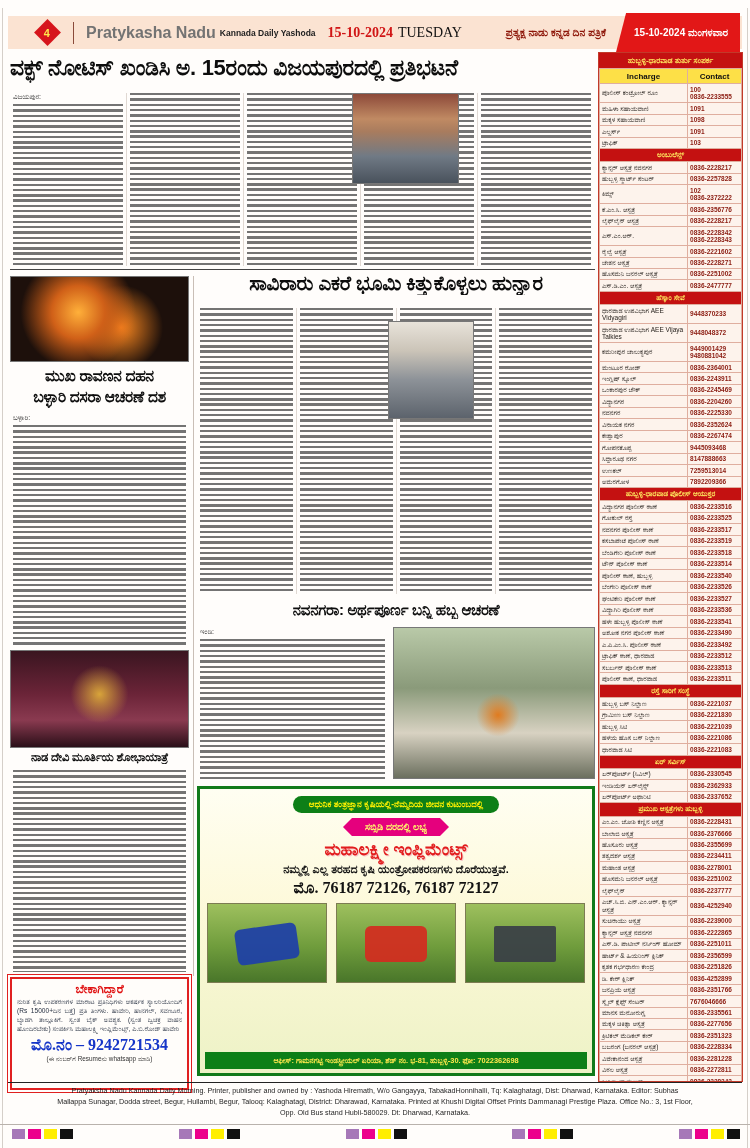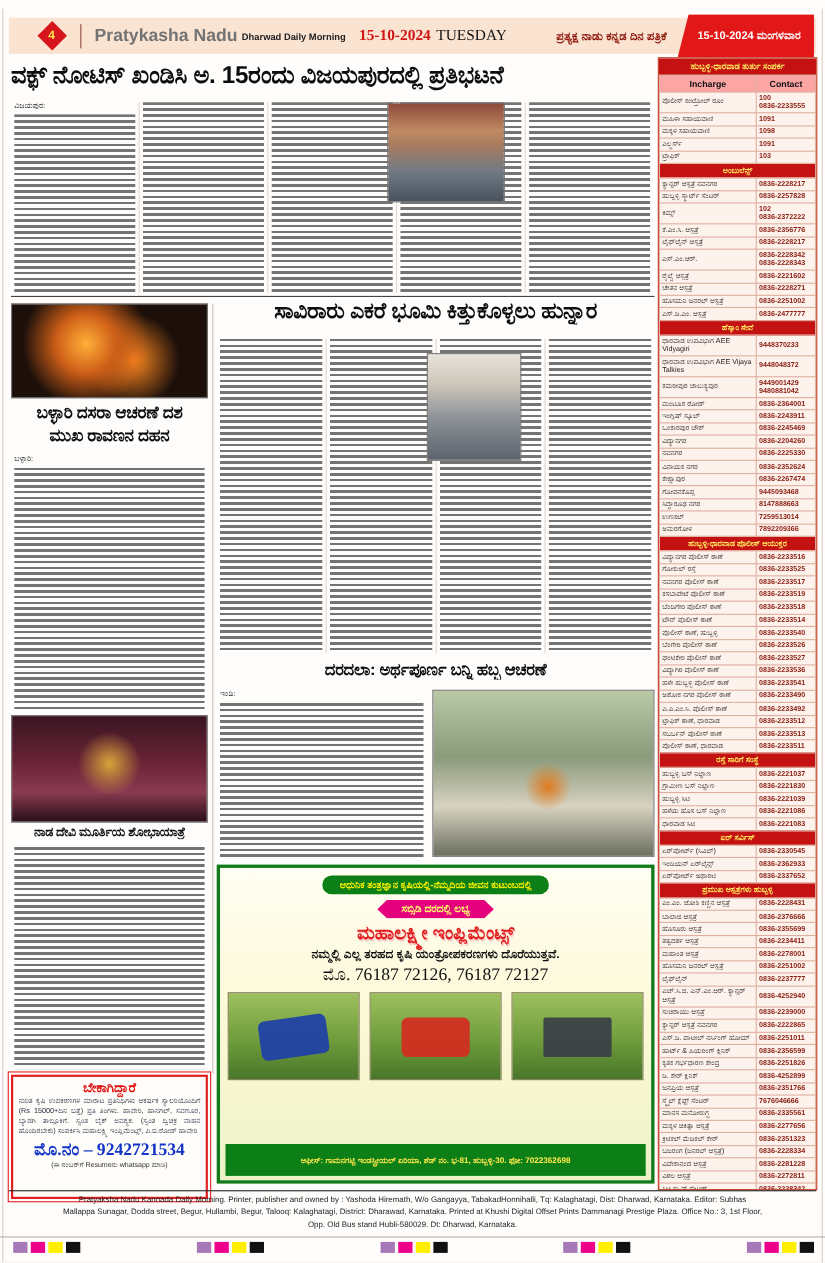--- a/index.html
+++ b/index.html
@@ -30,21 +30,21 @@
   .snip{font-size:7px;line-height:1.25;color:#1c1c1c;margin-bottom:2px;}
   .photo{position:absolute;border:1px solid #777;box-sizing:border-box;}
   .rule-h{position:absolute;background:#444;height:1px;}
   .rule-v{position:absolute;background:#c9beb6;width:1px;}
   
   .sidebar{position:absolute;left:598px;top:52px;width:145px;height:1030px;background:#fdf3ec;
            border:1px solid #c23a2a;box-sizing:border-box;overflow:hidden;}
   .dir-title{background:#c41111;color:#ffe95e;font-weight:bold;font-size:7.6px;text-align:center;padding:2.5px 1px;}
   table.dir{width:100%;border-collapse:collapse;}
   table.dir td,table.dir th{border:1px solid #dfae9f;font-size:6.5px;line-height:1.15;padding:1.5px 2px;}
-  table.dir th{font-size:8px;color:#111;text-align:center;background:#fca5a5;padding:2.5px 2px;}
+  table.dir th{font-size:8px;color:#111;text-align:center;background:#fde047;padding:2.5px 2px;}
   td.nm{color:#26211d;width:62%;}
   td.ct{color:#8a1a0f;font-weight:bold;white-space:pre-line;width:38%;}
   tr.sec td{background:#c41111;color:#ffe95e;font-weight:bold;text-align:center;font-size:7.2px;padding:2px;}
   
   .wanted{position:absolute;left:10px;top:977px;width:179px;height:113px;box-sizing:border-box;
           border:2px solid #e02020;outline:1px solid #e02020;outline-offset:2px;background:#fffdfa;
           display:flex;flex-direction:column;align-items:center;padding:3px 5px;}
   .wanted-title{color:#e01313;font-weight:bold;font-size:12px;}
   .wanted-body{font-size:6.6px;line-height:1.35;color:#273142;text-align:justify;margin-top:2px;}
   .wanted-phone{color:#1535c8;font-weight:bold;font-size:16px;font-family:"Liberation Serif",serif;margin-top:2px;white-space:nowrap;}
@@ -52,26 +52,26 @@
   
   .mainad{position:absolute;left:197px;top:786px;width:398px;height:290px;box-sizing:border-box;
           border:3px solid #117a1b;background:linear-gradient(180deg,#fffef2 0%,#fdf9d8 45%,#edf2c6 100%);
           display:flex;flex-direction:column;align-items:center;}
   .ad-pill{margin-top:7px;background:#0d7f17;color:#fff100;font-weight:bold;font-size:8.6px;
            border-radius:12px;padding:3px 16px;white-space:nowrap;}
   .ad-ribbon{margin-top:5px;background:#e5007d;color:#fffa6b;font-weight:bold;font-size:9.5px;
              padding:3px 22px;clip-path:polygon(0 50%,9px 0,calc(100% - 9px) 0,100% 50%,calc(100% - 9px) 100%,9px 100%);white-space:nowrap;}
   .ad-title{margin-top:4px;color:#e21d1d;font-weight:bold;font-size:17px;white-space:nowrap;text-shadow:1px 1px 0 #f7c9c9;}
   .ad-sub{margin-top:3px;font-size:11px;font-weight:bold;color:#101010;white-space:nowrap;}
-  .ad-phones{margin-top:3px;font-family:"Liberation Serif",serif;font-weight:normal;font-size:16px;color:#111;white-space:nowrap;}
+  .ad-phones{margin-top:3px;font-family:"Liberation Serif",serif;font-weight:bold;font-size:16px;color:#111;white-space:nowrap;}
   .ad-products{display:flex;gap:9px;margin-top:6px;}
   .prod{width:120px;height:80px;border:1px solid #7c7c52;box-sizing:border-box;position:relative;
         background:linear-gradient(180deg,#9ec05e 0%,#6f9c3c 55%,#49762a 100%);}
   .impl{position:absolute;left:28px;top:22px;width:62px;height:36px;border-radius:6px;opacity:.92;}
-  .ad-addr{position:absolute;left:5px;right:5px;bottom:4px;height:29px;background:#0d7f17;color:#ffe94d;
+  .ad-addr{position:absolute;left:5px;right:5px;bottom:4px;height:17px;background:#0d7f17;color:#ffe94d;
            font-weight:bold;font-size:7.4px;display:flex;align-items:center;justify-content:center;white-space:nowrap;}
   
   .footer{position:absolute;left:8px;top:1086px;width:734px;text-align:center;font-size:7.2px;
           line-height:1.5;color:#1e1e1e;}
   .foot-rule{position:absolute;left:8px;top:1082px;width:734px;height:1px;background:#222;}
   .bottom-rule{position:absolute;left:0;top:1124px;width:750px;height:1px;background:#b9b2ac;}
   .regrow{position:absolute;left:12px;top:1129px;width:728px;display:flex;justify-content:space-between;}
   .reggroup{display:flex;gap:3px;}
   .regsq{width:13px;height:10px;display:inline-block;}
 </style>
@@ -81,21 +81,21 @@
 <div class="page">
   <div class="edge" style="left:2px;"></div>
   <div class="edge" style="right:2px;"></div>
 
   <div class="hdr">
     <div class="diamond">
       <span>4</span>
     </div>
     <div class="hdr-div"></div>
     <span class="mast">Pratykasha Nadu</span>
-    <span class="mast-sub">Dharwad Daily Morning</span>
+    <span class="mast-sub">Kannada Daily Yashoda</span>
     <span class="hdr-date">15-10-2024</span>
     <span class="hdr-day">TUESDAY</span>
     <span class="mast-kn">ಪ್ರತ್ಯಕ್ಷ ನಾಡು ಕನ್ನಡ ದಿನ ಪತ್ರಿಕೆ</span>
     <span class="date-ribbon">15-10-2024 ಮಂಗಳವಾರ</span>
   </div>
 
   <div class="headline" style="left:10px;top:55px;width:586px;height:33px;font-size:22px;white-space:nowrap;">ವಕ್ಫ್ ನೋಟಿಸ್ ಖಂಡಿಸಿ ಅ. 15ರಂದು ವಿಜಯಪುರದಲ್ಲಿ ಪ್ರತಿಭಟನೆ</div>
   <div class="gkcols" style="left:10px;top:93px;width:584px;height:173px;">
     <div class="gcol">
       <div class="snip">ವಿಜಯಪುರ:</div>
@@ -114,22 +114,22 @@
         <div class="gk"></div>
       </div>
   </div>
   <div class="photo" style="left:352px;top:93px;width:107px;height:91px;
        background:linear-gradient(180deg,#8d4a3a 0%,#c08a63 28%,#a97c5e 42%,#707a85 70%,#49525c 100%);"></div>
   <div class="rule-h" style="left:10px;top:269px;width:585px;"></div>
 
   <div class="photo" style="left:10px;top:276px;width:179px;height:86px;
        background:radial-gradient(circle at 38% 42%,#ffb03a 0%,#d06018 22%,rgba(60,20,8,0) 48%),radial-gradient(circle at 62% 60%,#ff8a20 0%,rgba(120,40,10,0) 35%),#1d100b;"></div>
   <div class="headline" style="left:10px;top:366px;width:179px;font-size:15.5px;text-align:center;line-height:1.35;">
+    <div>ಮುಖ ರಾವಣನ ದಹನ</div>
     <div>ಬಳ್ಳಾರಿ ದಸರಾ ಆಚರಣೆ ದಶ</div>
-    <div>ಮುಖ ರಾವಣನ ದಹನ</div>
   </div>
   <div class="gkcols" style="left:10px;top:414px;width:179px;height:232px;">
     <div class="gcol">
       <div class="snip">ಬಳ್ಳಾರಿ:</div>
       <div class="gk"></div>
     </div>
   </div>
   <div class="photo" style="left:10px;top:650px;width:179px;height:98px;
        background:radial-gradient(circle at 50% 45%,#d8a43a 0%,rgba(120,50,40,0) 28%),linear-gradient(180deg,#3a1520 0%,#6b2438 45%,#8a3a50 72%,#2a0f18 100%);"></div>
   <div class="headline" style="left:10px;top:751px;width:179px;font-size:11.5px;text-align:center;">ನಾಡ ದೇವಿ ಮೂರ್ತಿಯ ಶೋಭಾಯಾತ್ರೆ</div>
@@ -159,21 +159,21 @@
     <div class="gcol">
         <div class="gk"></div>
       </div>
     <div class="gcol">
         <div class="gk"></div>
       </div>
   </div>
   <div class="photo" style="left:388px;top:321px;width:86px;height:98px;
        background:linear-gradient(180deg,#e8e3da 0%,#cbc4b8 30%,#8d9298 60%,#5c636c 100%);"></div>
 
-  <div class="headline" style="left:197px;top:601px;width:398px;font-size:15px;text-align:center;white-space:nowrap;">ದರದಲಾ: ಅರ್ಥಪೂರ್ಣ ಬನ್ನಿ ಹಬ್ಬ ಆಚರಣೆ</div>
+  <div class="headline" style="left:197px;top:601px;width:398px;font-size:15px;text-align:center;white-space:nowrap;">ನವನಗರಾ: ಅರ್ಥಪೂರ್ಣ ಬನ್ನಿ ಹಬ್ಬ ಆಚರಣೆ</div>
   <div class="gkcols" style="left:197px;top:628px;width:191px;height:152px;">
     <div class="gcol">
       <div class="snip">ಇಂಡಿ:</div>
       <div class="gk"></div>
     </div>
   </div>
   <div class="photo" style="left:393px;top:627px;width:202px;height:152px;
        background:radial-gradient(circle at 52% 58%,#e07b1f 0%,rgba(224,123,31,0) 16%),linear-gradient(180deg,#b9c9a8 0%,#8a9a7a 40%,#d8d2c2 70%,#6b6f5e 100%);"></div>
 
   <div class="mainad">

